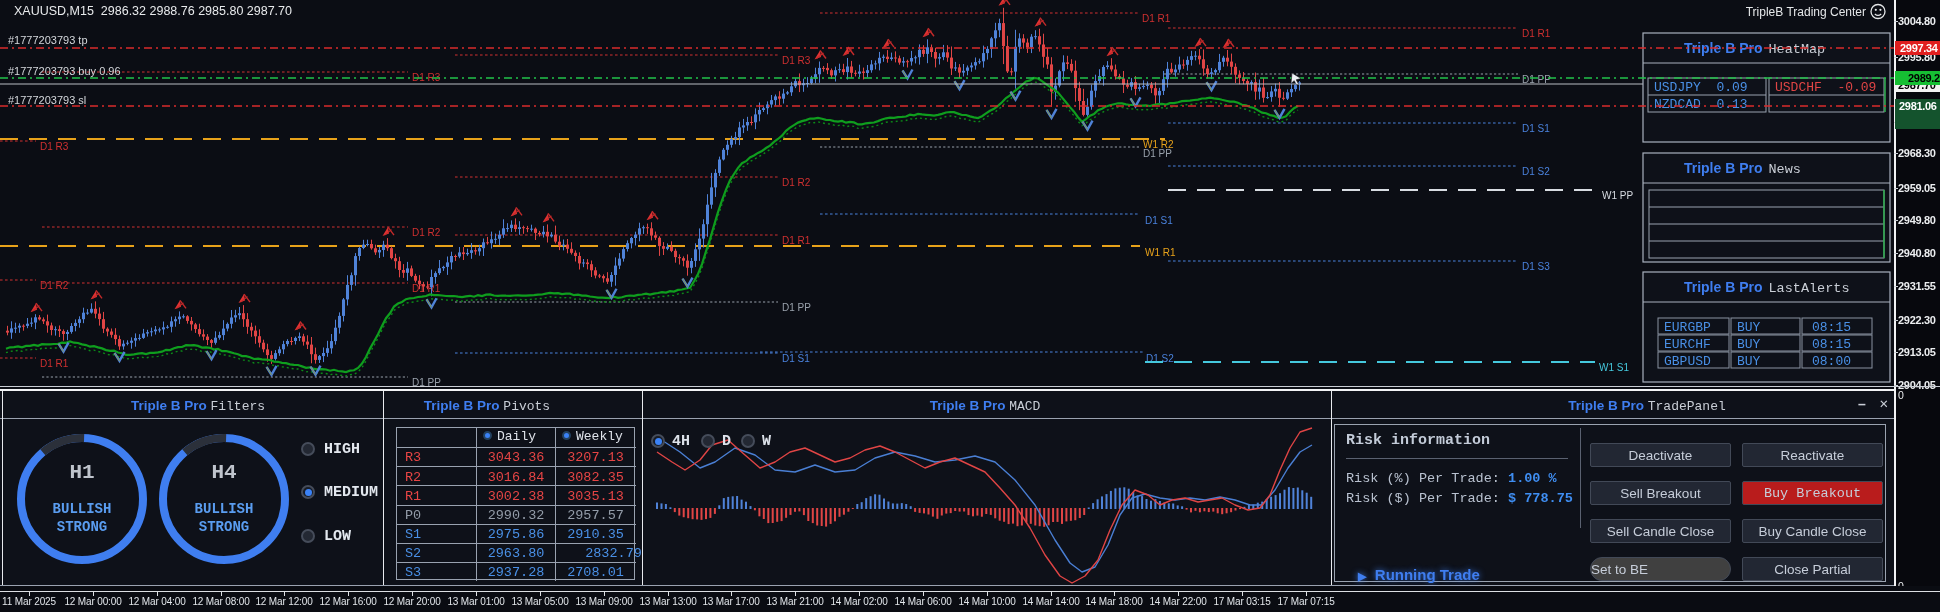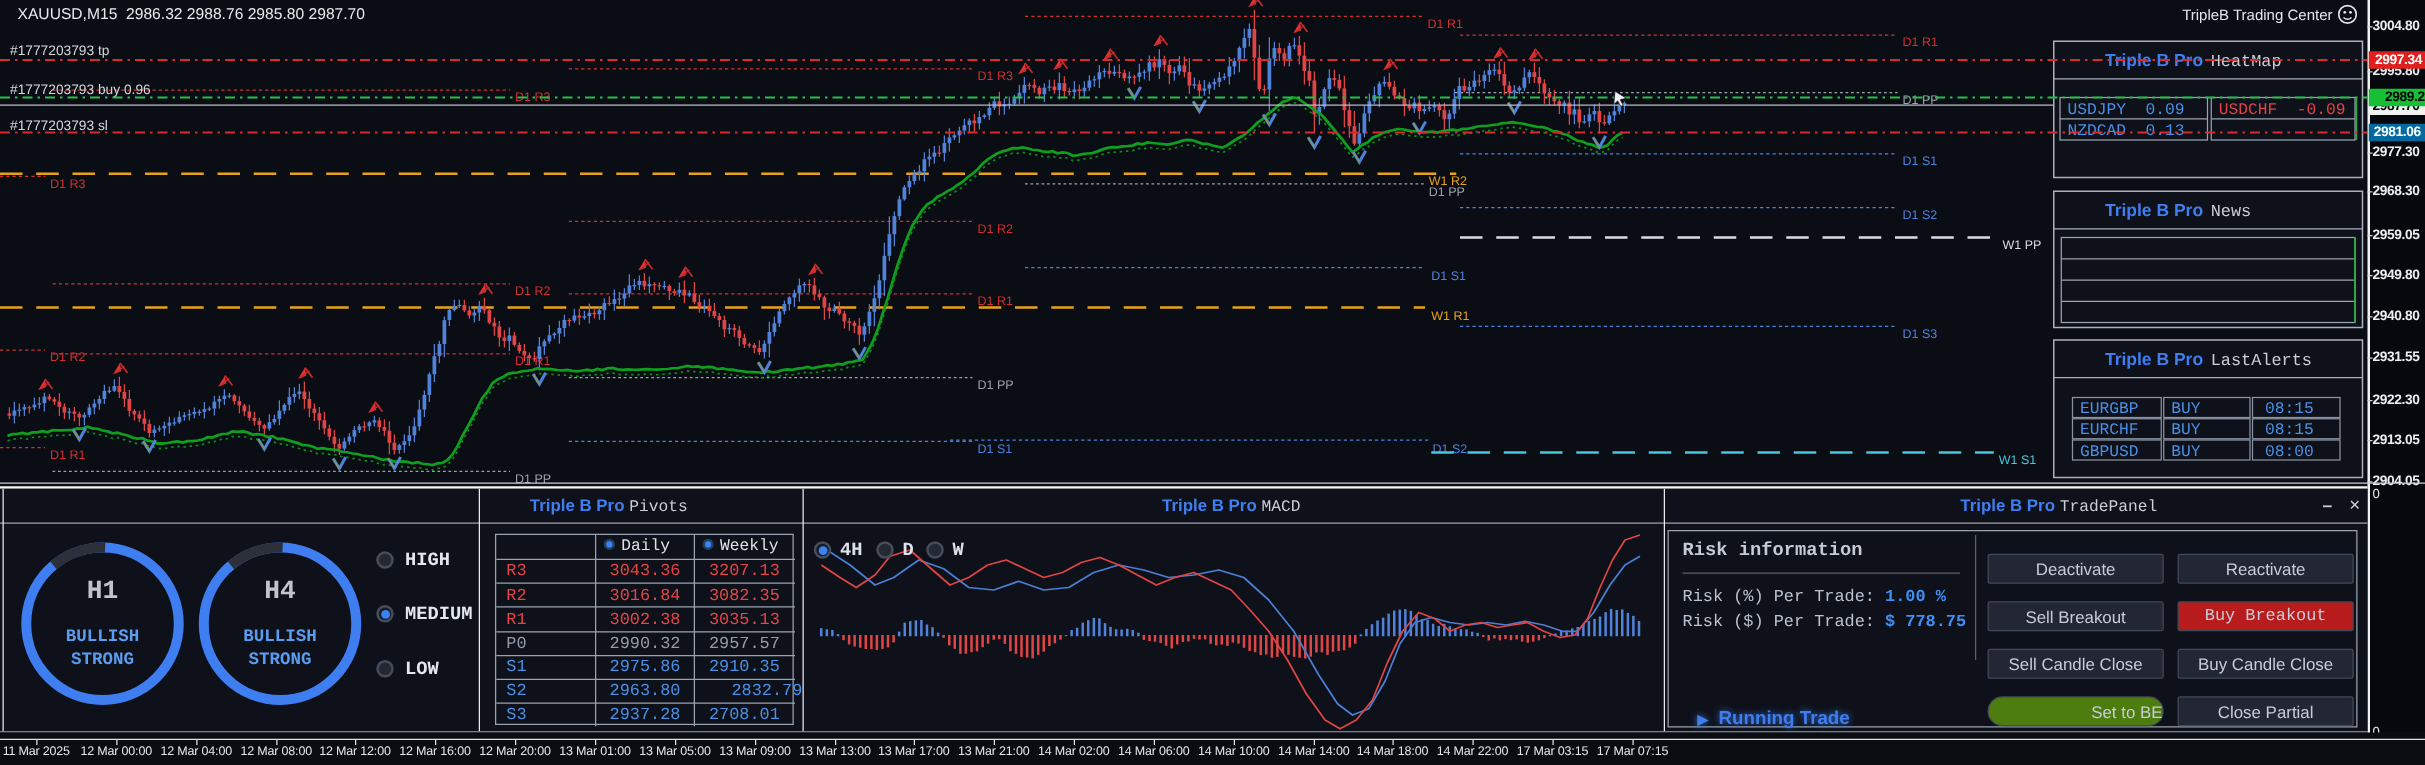--- a/index.html
+++ b/index.html
@@ -874,33 +874,34 @@
     <div style="position:absolute;left:1894px;top:286px;width:4px;height:1px;background:#cfd3d8"></div>
     <div style="position:absolute;left:1898px;top:314px;font-family:'Liberation Sans',sans-serif;font-size:11px;font-weight:700;color:#eceef0;letter-spacing:-0.3px">2922.30</div>
     <div style="position:absolute;left:1894px;top:320px;width:4px;height:1px;background:#cfd3d8"></div>
     <div style="position:absolute;left:1898px;top:346px;font-family:'Liberation Sans',sans-serif;font-size:11px;font-weight:700;color:#eceef0;letter-spacing:-0.3px">2913.05</div>
     <div style="position:absolute;left:1894px;top:352px;width:4px;height:1px;background:#cfd3d8"></div>
     <div style="position:absolute;left:1898px;top:379px;font-family:'Liberation Sans',sans-serif;font-size:11px;font-weight:700;color:#eceef0;letter-spacing:-0.3px">2904.05</div>
     <div style="position:absolute;left:1894px;top:385px;width:4px;height:1px;background:#cfd3d8"></div>
     <div style="position:absolute;left:1895px;top:78px;width:45px;height:14px;background:#f2f2f2;font-family:'Liberation Sans',sans-serif;font-size:11px;font-weight:700;color:#000000;padding-left:3px;line-height:14px;letter-spacing:-0.3px">2987.70</div>
     <div style="position:absolute;left:1895px;top:41px;width:45px;height:14px;background:#e01f1f;font-family:'Liberation Sans',sans-serif;font-size:11px;font-weight:700;color:#ffffff;padding-left:5px;line-height:14px;letter-spacing:-0.3px">2997.34</div>
     <div style="position:absolute;left:1895px;top:71px;width:45px;height:14px;background:#16bf33;font-family:'Liberation Sans',sans-serif;font-size:11px;font-weight:700;color:#000000;padding-left:13px;line-height:14px;letter-spacing:-0.3px">2989.20</div>
-    <div style="position:absolute;left:1895px;top:99px;width:45px;height:14px;background:#0369a1;font-family:'Liberation Sans',sans-serif;font-size:11px;font-weight:700;color:#ffffff;padding-left:4px;line-height:14px;letter-spacing:-0.3px">2981.06</div>
+    <div style="position:absolute;left:1895px;top:99px;width:45px;height:30px;background:#14532d;font-family:'Liberation Sans',sans-serif;font-size:11px;font-weight:700;color:#ffffff;padding-left:4px;line-height:14px;letter-spacing:-0.3px">2981.06</div>
     <div style="position:absolute;left:1898px;top:389px;font-family:'Liberation Sans',sans-serif;font-size:10.5px;color:#e8eaec">0</div>
     <div style="position:absolute;left:1898px;top:580px;font-family:'Liberation Sans',sans-serif;font-size:10.5px;color:#e8eaec">0</div>
 
 <div style="position:absolute;left:0;top:386px;width:1940px;height:1px;background:#c9cdd4"></div>
 <div style="position:absolute;left:0;top:389px;width:1894px;height:2px;background:#f2f3f5"></div>
 <div style="position:absolute;left:0;top:391px;width:1894px;height:194px;background:#0e1119"></div>
 <div style="position:absolute;left:0;top:418px;width:1894px;height:1px;background:#9aa2b0"></div>
 <div style="position:absolute;left:2px;top:391px;width:1px;height:194px;background:#e8eaee"></div>
 <div style="position:absolute;left:383px;top:391px;width:1px;height:194px;background:#e8eaee"></div>
 <div style="position:absolute;left:642px;top:391px;width:1px;height:194px;background:#e8eaee"></div>
 <div style="position:absolute;left:1331px;top:391px;width:1px;height:194px;background:#e8eaee"></div>
 <div style="position:absolute;left:0;top:585px;width:1894px;height:1px;background:#9aa2b0"></div>
+<div style="position:absolute;left:38px;top:396px;width:320px;text-align:center;white-space:nowrap"><span style="font-family:'Liberation Sans',sans-serif;font-size:13.5px;font-weight:700;color:#3f7ef0">Triple B Pro </span><span style="font-family:'Liberation Mono',monospace;font-size:13px;color:#c9ced6">Filters</span></div>
     <div style="position:absolute;left:327px;top:396px;width:320px;text-align:center;white-space:nowrap"><span style="font-family:'Liberation Sans',sans-serif;font-size:13.5px;font-weight:700;color:#3f7ef0">Triple B Pro </span><span style="font-family:'Liberation Mono',monospace;font-size:13px;color:#c9ced6">Pivots</span></div>
     <div style="position:absolute;left:1487px;top:396px;width:320px;text-align:center;white-space:nowrap"><span style="font-family:'Liberation Sans',sans-serif;font-size:13.5px;font-weight:700;color:#3f7ef0">Triple B Pro </span><span style="font-family:'Liberation Mono',monospace;font-size:13px;color:#c9ced6">TradePanel</span></div>
     <div style="position:absolute;left:825px;top:396px;width:320px;text-align:center;white-space:nowrap"><span style="font-family:'Liberation Sans',sans-serif;font-size:13.5px;font-weight:700;color:#3f7ef0">Triple B Pro </span><span style="font-family:'Liberation Mono',monospace;font-size:13px;color:#c9ced6">MACD</span></div>
 <div style="position:absolute;left:1858px;top:396px;width:16px;height:14px;color:#c9ced6;font-family:'Liberation Sans',sans-serif;font-size:14px;font-weight:700">–</div>
 <div style="position:absolute;left:1879px;top:397px;width:16px;height:14px;color:#c9ced6;font-family:'Liberation Sans',sans-serif;font-size:11.5px">✕</div>
 
 <div style="position:absolute;left:12px;top:429px"><svg width="140" height="140" viewBox="0 0 140 140">
 <circle cx="70" cy="70" r="61" fill="none" stroke="#3f7ef0" stroke-width="8"></circle>
 <path d="M 30.8 23.3 A 61 61 0 0 1 72.1 9.0" fill="none" stroke="#2b303a" stroke-width="8"></path>
 <text x="70" y="49" text-anchor="middle" font-family="'Liberation Mono',monospace" font-weight="700" font-size="21" fill="#bfc4cc">H1</text>
@@ -1115,21 +1116,21 @@
 <div style="position:absolute;left:1580px;top:428px;width:1px;height:100px;background:#5a6170"></div>
 <div style="position:absolute;left:1346px;top:471px;font-family:'Liberation Mono',monospace;font-size:13.5px;color:#b9c2d0">Risk (%) Per Trade: <span style="color:#3f8ef2;font-weight:700">1.00 %</span></div>
 <div style="position:absolute;left:1346px;top:491px;font-family:'Liberation Mono',monospace;font-size:13.5px;color:#b9c2d0">Risk ($) Per Trade: <span style="color:#3f8ef2;font-weight:700">$ 778.75</span></div>
 <div style="position:absolute;left:1358px;top:566px;font-family:'Liberation Sans',sans-serif;font-size:15px;font-weight:700;color:#3f7ef0;text-shadow:0 0 6px rgba(63,126,240,.9)"><span style="font-size:11px">▶</span>&nbsp;&nbsp;Running Trade</div>
 <div style="position:absolute;left:1590px;top:443px;width:141px;height:24px;background:#222733;border:1px solid #424957;border-radius:2px;text-align:center;line-height:23px;font-family:'Liberation Sans',sans-serif;font-size:13.5px;color:#c6cdd9">Deactivate</div>
     <div style="position:absolute;left:1742px;top:443px;width:141px;height:24px;background:#222733;border:1px solid #424957;border-radius:2px;text-align:center;line-height:23px;font-family:'Liberation Sans',sans-serif;font-size:13.5px;color:#c6cdd9">Reactivate</div>
     <div style="position:absolute;left:1590px;top:481px;width:141px;height:24px;background:#222733;border:1px solid #424957;border-radius:2px;text-align:center;line-height:23px;font-family:'Liberation Sans',sans-serif;font-size:13.5px;color:#c6cdd9">Sell Breakout</div>
     <div style="position:absolute;left:1742px;top:481px;width:141px;height:24px;background:#b91c1c;border:1px solid #424957;border-radius:2px;text-align:center;line-height:23px;font-family:Liberation Mono, monospace;font-size:13.5px;color:#c6cdd9">Buy Breakout</div>
     <div style="position:absolute;left:1590px;top:519px;width:141px;height:24px;background:#222733;border:1px solid #424957;border-radius:2px;text-align:center;line-height:23px;font-family:'Liberation Sans',sans-serif;font-size:13.5px;color:#c6cdd9">Sell Candle Close</div>
     <div style="position:absolute;left:1742px;top:519px;width:141px;height:24px;background:#222733;border:1px solid #424957;border-radius:2px;text-align:center;line-height:23px;font-family:'Liberation Sans',sans-serif;font-size:13.5px;color:#c6cdd9">Buy Candle Close</div>
-    <div style="position:absolute;left:1590px;top:557px;width:141px;height:24px;background:#4d7c0f;border:1px solid #424957;border-radius:12px;text-align:right;line-height:23px;font-family:'Liberation Sans',sans-serif;font-size:13.5px;color:#c6cdd9">Set to BE</div>
+    <div style="position:absolute;left:1590px;top:557px;width:141px;height:24px;background:#404040;border:1px solid #424957;border-radius:12px;text-align:left;line-height:23px;font-family:'Liberation Sans',sans-serif;font-size:13.5px;color:#c6cdd9">Set to BE</div>
     <div style="position:absolute;left:1742px;top:557px;width:141px;height:24px;background:#222733;border:1px solid #424957;border-radius:2px;text-align:center;line-height:23px;font-family:'Liberation Sans',sans-serif;font-size:13.5px;color:#c6cdd9">Close Partial</div>
 
 <div style="position:absolute;left:0;top:586px;width:1940px;height:26px;background:#0a0c12"></div>
 <div style="position:absolute;left:0;top:591px;width:1940px;height:1px;background:#dcdfe3"></div>
 <div style="position:absolute;left:-11px;top:596px;width:80px;text-align:center;font-family:'Liberation Sans',sans-serif;font-size:10px;color:#e2e6ea;white-space:nowrap;letter-spacing:-0.15px">11 Mar 2025</div>
     <div style="position:absolute;left:29px;top:592px;width:1px;height:4px;background:#dcdfe3"></div>
     <div style="position:absolute;left:53px;top:596px;width:80px;text-align:center;font-family:'Liberation Sans',sans-serif;font-size:10px;color:#e2e6ea;white-space:nowrap;letter-spacing:-0.15px">12 Mar 00:00</div>
     <div style="position:absolute;left:93px;top:592px;width:1px;height:4px;background:#dcdfe3"></div>
     <div style="position:absolute;left:117px;top:596px;width:80px;text-align:center;font-family:'Liberation Sans',sans-serif;font-size:10px;color:#e2e6ea;white-space:nowrap;letter-spacing:-0.15px">12 Mar 04:00</div>
     <div style="position:absolute;left:157px;top:592px;width:1px;height:4px;background:#dcdfe3"></div>

